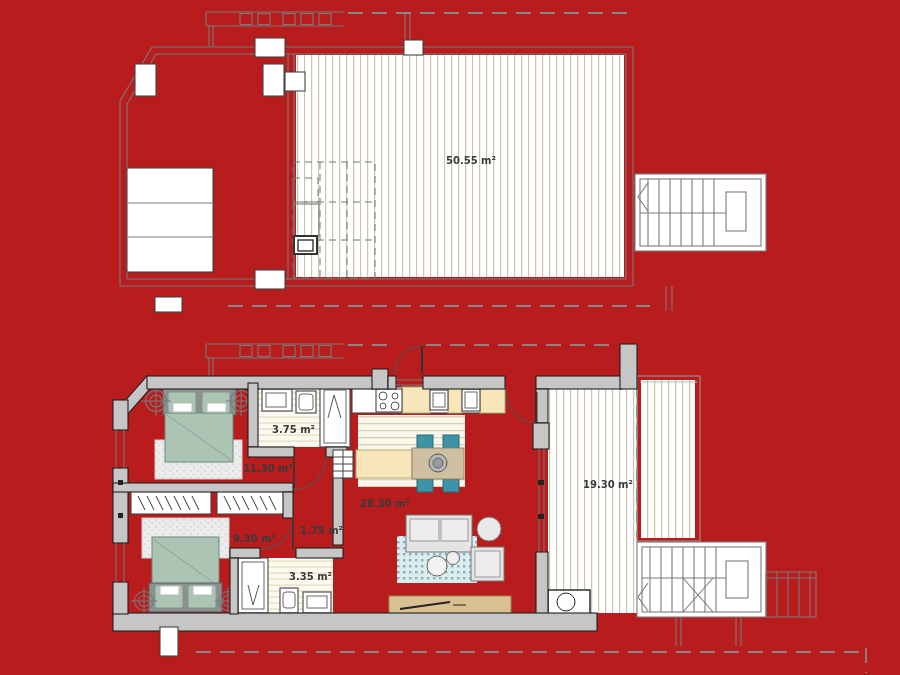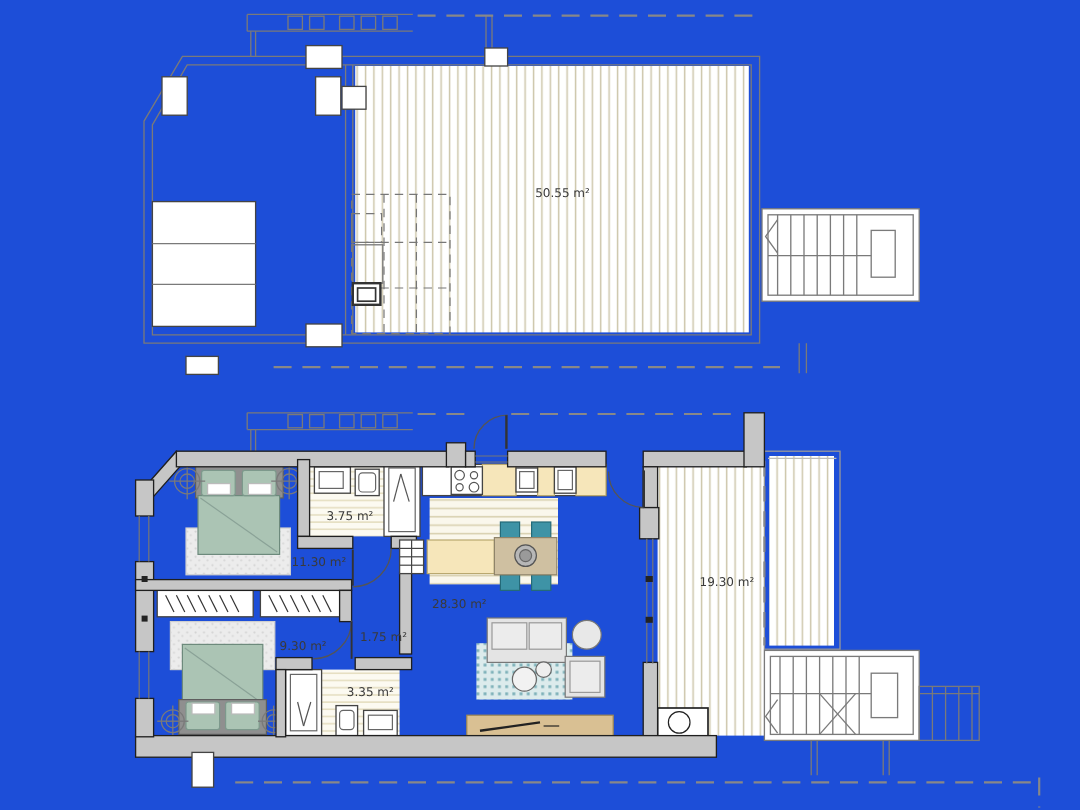--- a/index.html
+++ b/index.html
@@ -1,16 +1,16 @@
 <!DOCTYPE html>
 <html><head>
 <meta charset="utf-8">
 <style>
   html,body{margin:0;padding:0;background:#ffffff;}
-  #stage{width:900px;height:675px;background:#1d4ed8;}
+  #stage{width:900px;height:675px;background:#b91c1c;font-weight:bold;}
   svg{display:block;}
   svg text{font-family:"DejaVu Sans","Liberation Sans",sans-serif;font-size:10px;fill:#3a3a3a;}
   .thin{stroke:#7a7a7a;stroke-width:1.1;fill:none;}
   .wall{fill:#c6c6c6;stroke:#1f1f1f;stroke-width:1.1;}
   .furn{fill:#ffffff;stroke:#444;stroke-width:1.1;}
   .dash{stroke:#888;stroke-width:1.8;fill:none;stroke-dasharray:15 9;}
   .dash2{stroke:#777;stroke-width:1;fill:none;stroke-dasharray:7 5;}
   .arc{stroke:#555;stroke-width:1.1;fill:none;}
 </style>
 </head>

